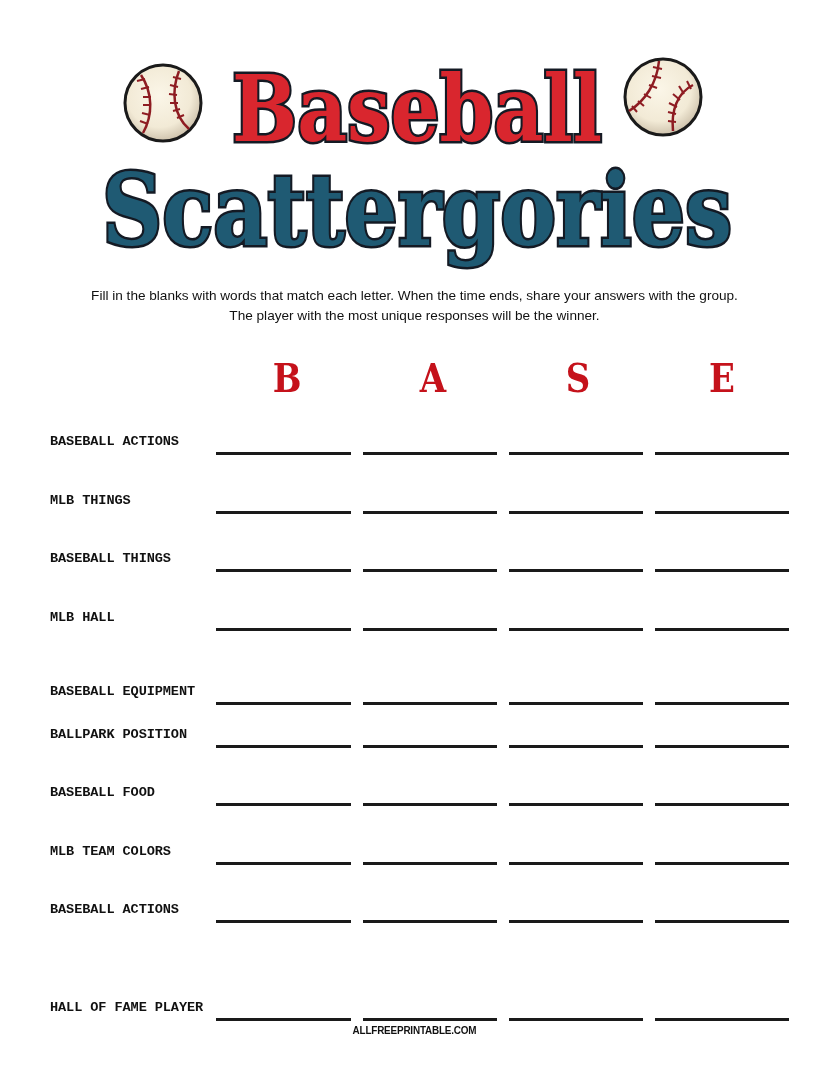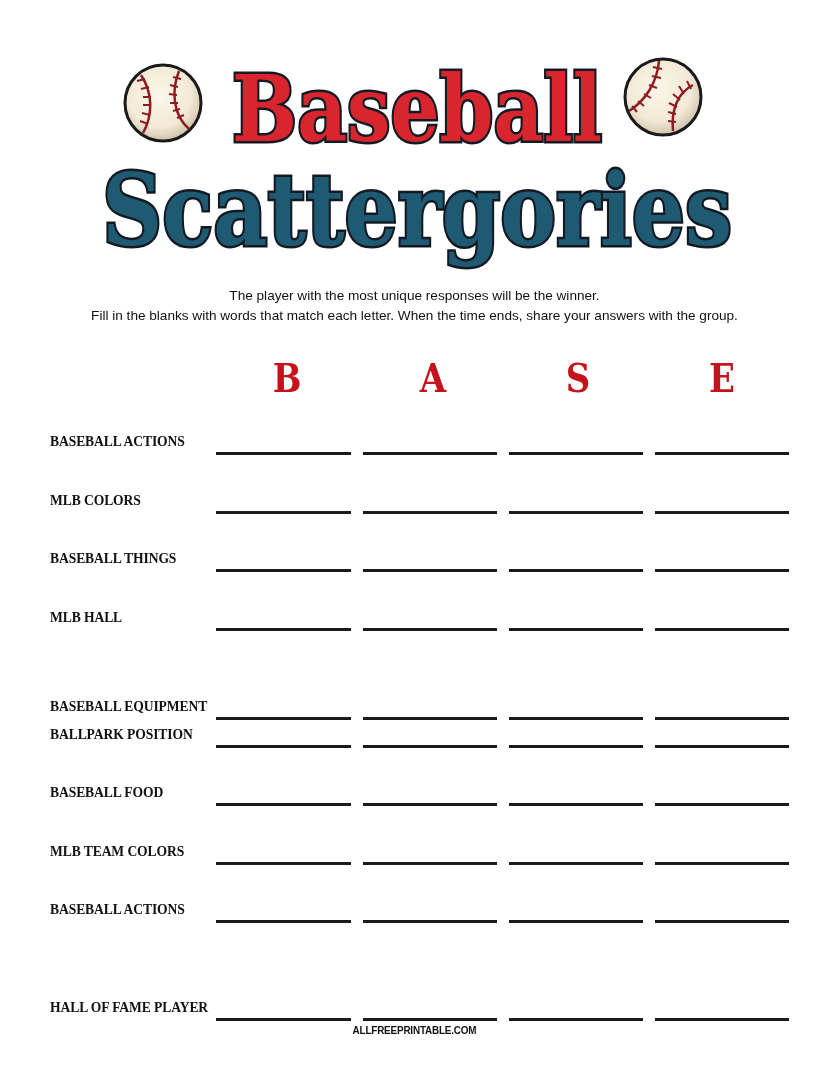--- a/index.html
+++ b/index.html
@@ -11,21 +11,21 @@
     .title-line-2 { font-family: "DejaVu Serif", serif; font-weight: 900; }
 
     .instructions { position: absolute; left: 0; top: 286px; width: 829px; text-align: center; font-family: "Liberation Sans", sans-serif; font-size: 13.6px; line-height: 20px; color: #111; }
     .instructions div { white-space: nowrap; }
 
     .letters { position: absolute; top: 356px; left: 0; width: 829px; height: 44px; }
     .letter { position: absolute; top: 0; width: 60px; margin-left: -30px; text-align: center; font-family: "DejaVu Serif", serif; font-weight: 900; font-size: 40px; line-height: 44px; color: #c5121b; transform: scaleX(0.85); }
 
     .rows { position: absolute; left: 0; top: 0; width: 829px; }
     .row { position: absolute; left: 0; width: 829px; height: 58px; }
-    .cat-label { position: absolute; left: 50px; top: 0; font-family: Liberation Serif, serif; font-weight: bold; font-size: 13.6px; letter-spacing: -0.1px; color: #111; white-space: nowrap; }
+    .cat-label { position: absolute; left: 50px; top: 0; font-family: Liberation Mono, monospace; font-weight: bold; font-size: 13.6px; letter-spacing: -0.1px; color: #111; white-space: nowrap; }
     .blank { position: absolute; top: 18px; height: 3px; background: #1a1a1a; border: none; padding: 0; }
 
     .footer { position: absolute; left: 0; top: 1024px; width: 829px; text-align: center; font-family: "Liberation Sans", sans-serif; font-weight: bold; font-size: 11px; letter-spacing: -0.2px; color: #111; transform: scaleX(0.9); }
   </style>
 </head>
 <body>
 
 <div class="logo">
   <svg viewBox="0 0 645 235" xmlns="http://www.w3.org/2000/svg">
     <defs>
@@ -76,61 +76,61 @@
       </g>
     </g>
 
     <text class="title-line-1" x="322" y="96" text-anchor="middle" font-size="92" textLength="370" lengthAdjust="spacingAndGlyphs" fill="#d9262e" stroke="#141a24" stroke-width="5" paint-order="stroke">Baseball</text>
 
     <text class="title-line-2" x="322" y="200" text-anchor="middle" font-size="100" textLength="630" lengthAdjust="spacingAndGlyphs" fill="#1f5a73" stroke="#141a24" stroke-width="5" paint-order="stroke">Scattergories</text>
   </svg>
 </div>
 
 <div class="instructions">
+  <div>Fill in the blanks with words that match each letter. When the time ends, share your answers with the group.</div>
   <div>The player with the most unique responses will be the winner.</div>
-  <div>Fill in the blanks with words that match each letter. When the time ends, share your answers with the group.</div>
 </div>
 
 <div class="letters">
   <div class="letter" style="left:287px">B</div>
   <div class="letter" style="left:433px">A</div>
   <div class="letter" style="left:578px">S</div>
   <div class="letter" style="left:722px">E</div>
 </div>
 
 <div class="rows">
   <div class="row" style="top:434px">
     <div class="cat-label">BASEBALL ACTIONS</div>
     <div class="blank" style="left:216px;width:135px"></div>
     <div class="blank" style="left:363px;width:134px"></div>
     <div class="blank" style="left:509px;width:134px"></div>
     <div class="blank" style="left:655px;width:134px"></div>
   </div>
   <div class="row" style="top:493px">
-    <div class="cat-label">MLB COLORS</div>
+    <div class="cat-label">MLB THINGS</div>
     <div class="blank" style="left:216px;width:135px"></div>
     <div class="blank" style="left:363px;width:134px"></div>
     <div class="blank" style="left:509px;width:134px"></div>
     <div class="blank" style="left:655px;width:134px"></div>
   </div>
   <div class="row" style="top:551px">
     <div class="cat-label">BASEBALL THINGS</div>
     <div class="blank" style="left:216px;width:135px"></div>
     <div class="blank" style="left:363px;width:134px"></div>
     <div class="blank" style="left:509px;width:134px"></div>
     <div class="blank" style="left:655px;width:134px"></div>
   </div>
   <div class="row" style="top:610px">
     <div class="cat-label">MLB HALL</div>
     <div class="blank" style="left:216px;width:135px"></div>
     <div class="blank" style="left:363px;width:134px"></div>
     <div class="blank" style="left:509px;width:134px"></div>
     <div class="blank" style="left:655px;width:134px"></div>
   </div>
-  <div class="row" style="top:699px">
+  <div class="row" style="top:684px">
     <div class="cat-label">BASEBALL EQUIPMENT</div>
     <div class="blank" style="left:216px;width:135px"></div>
     <div class="blank" style="left:363px;width:134px"></div>
     <div class="blank" style="left:509px;width:134px"></div>
     <div class="blank" style="left:655px;width:134px"></div>
   </div>
   <div class="row" style="top:727px">
     <div class="cat-label">BALLPARK POSITION</div>
     <div class="blank" style="left:216px;width:135px"></div>
     <div class="blank" style="left:363px;width:134px"></div>

